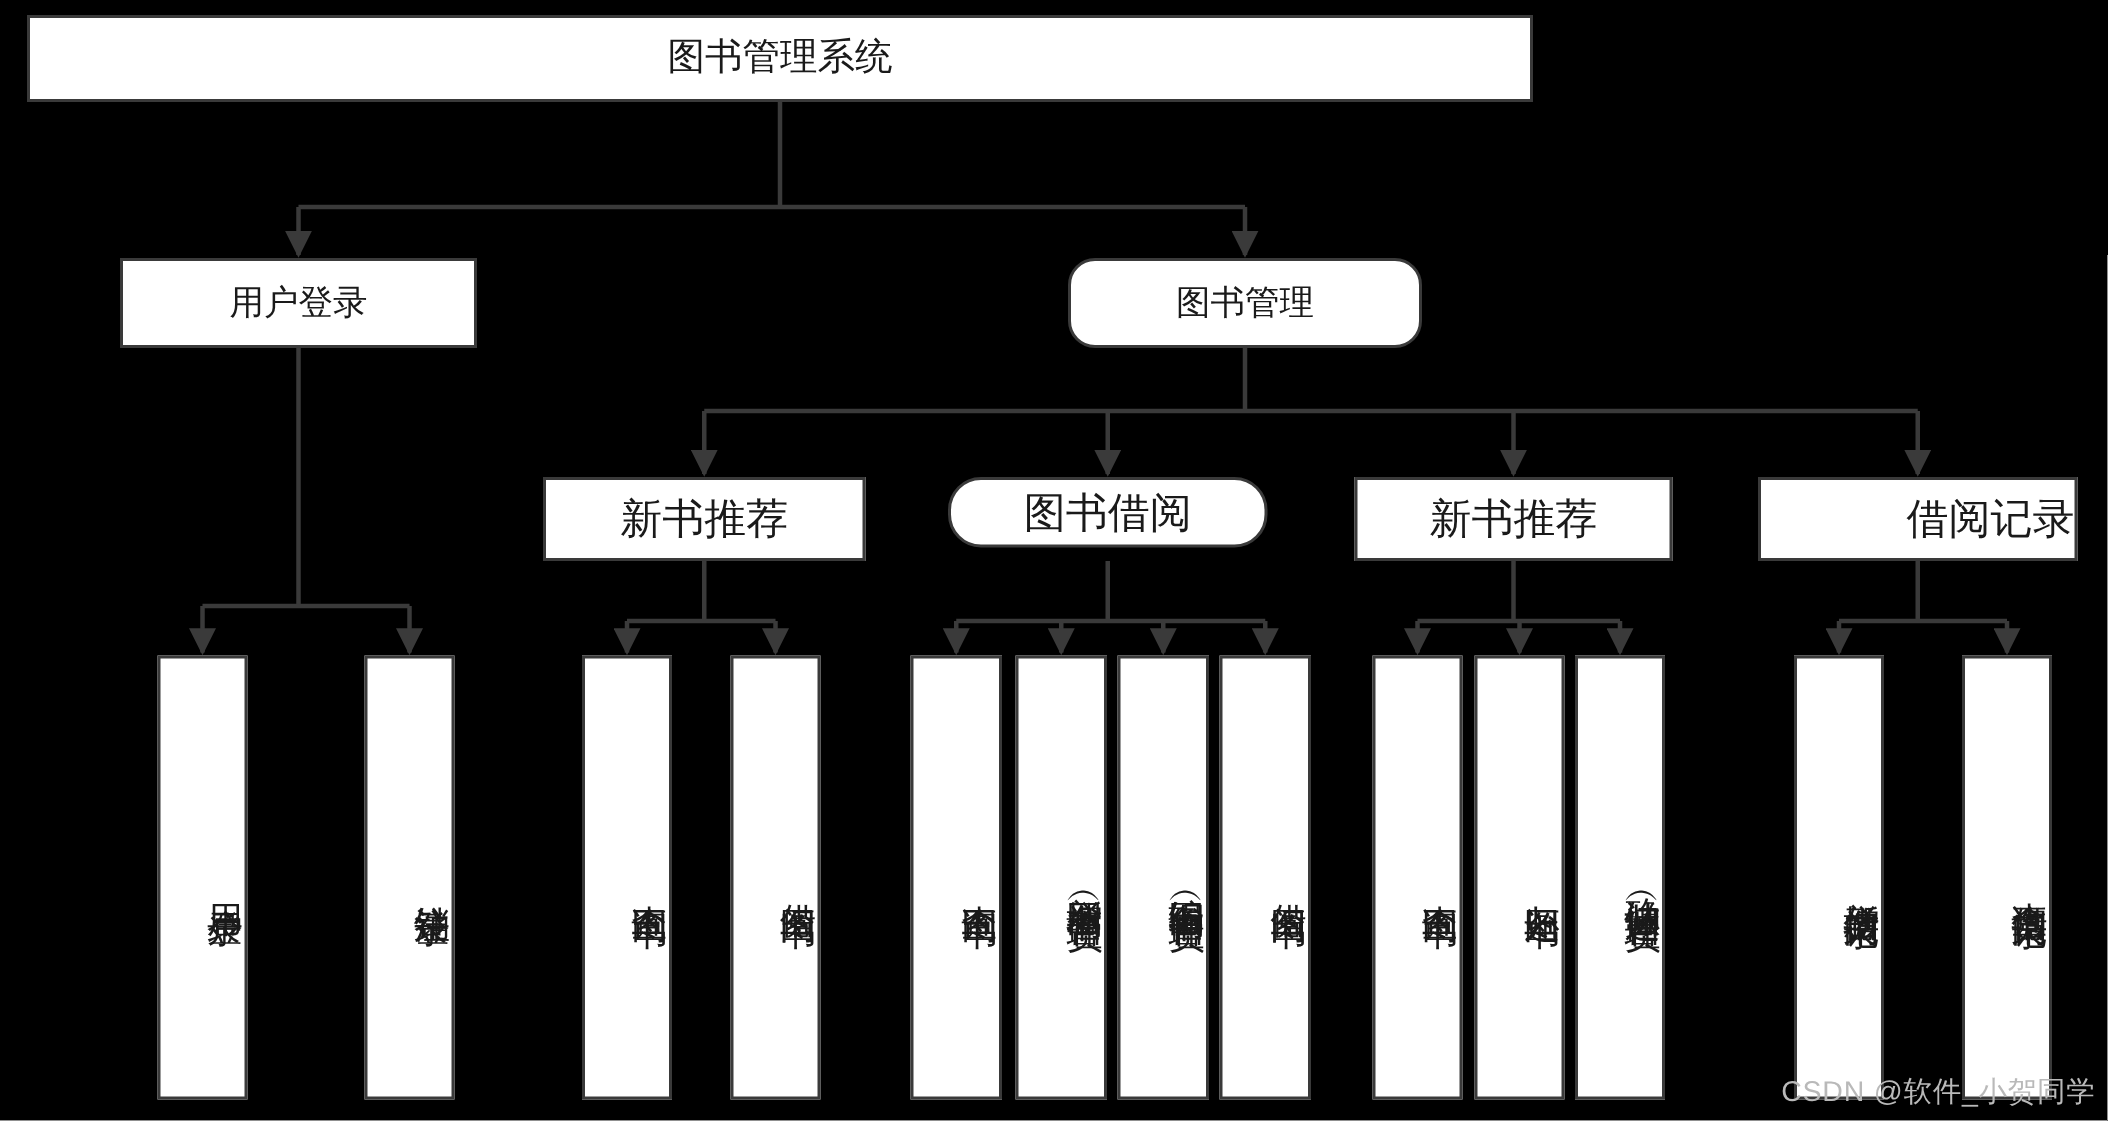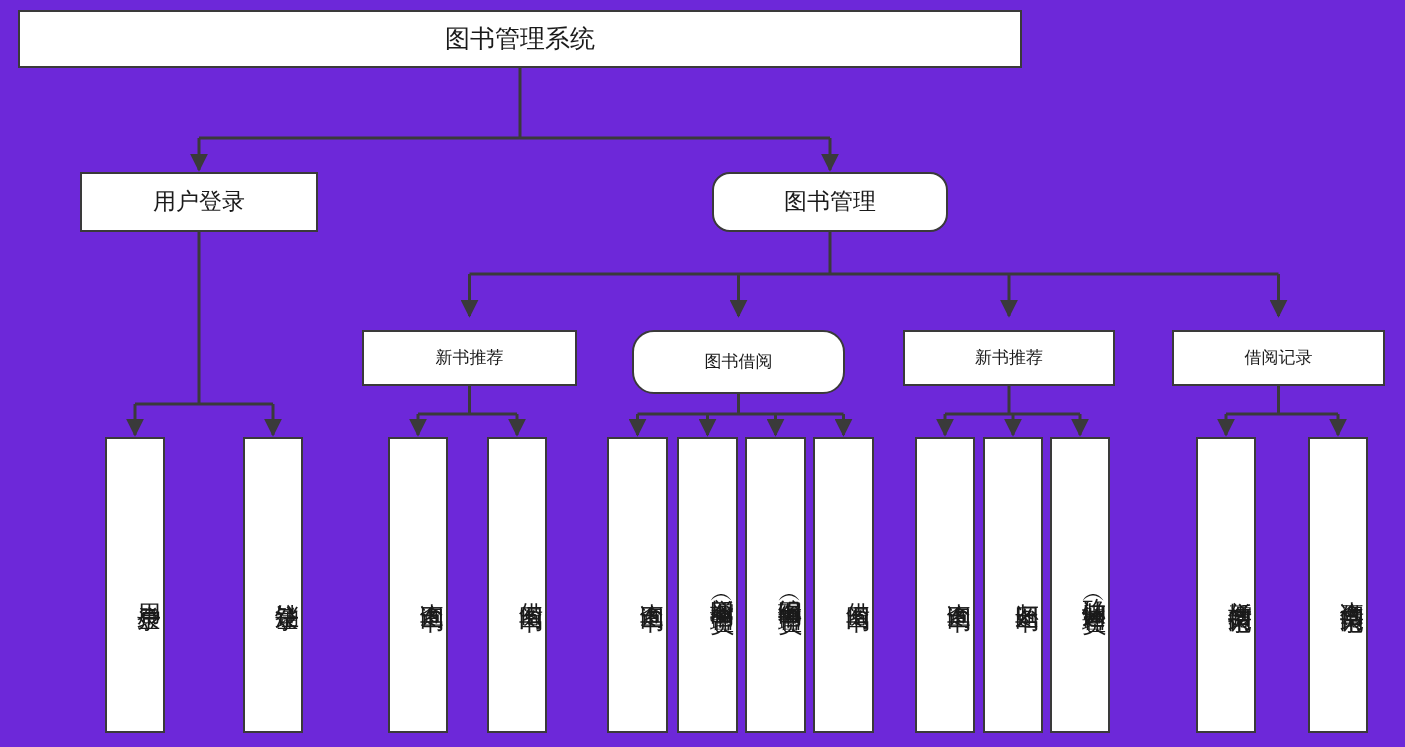--- a/index.html
+++ b/index.html
@@ -7,21 +7,21 @@
     padding: 0;
     background: #ffffff;
   }
   body {
     font-family: "Liberation Sans", "DejaVu Sans", sans-serif;
   }
   #canvas {
     position: relative;
     width: 1405px;
     height: 747px;
-    background: #6d28d9;
+    background: #000000;
     overflow: hidden;
   }
   #wires {
     position: absolute;
     left: 0;
     top: 0;
     width: 1405px;
     height: 747px;
   }
   .node {
@@ -36,22 +36,21 @@
     text-align: center;
     line-height: 1.18;
   }
   .node.root {
     font-size: 25px;
   }
   .node.level2 {
     font-size: 23px;
   }
   .node.level3 {
-    font-size: 17px;
-    margin-top: 12px;
+    font-size: 28px;
   }
   .node.leaf {
     font-size: 24px;
     writing-mode: vertical-rl;
     text-orientation: upright;
     align-items: flex-start;
     justify-content: center;
     padding-top: 6px;
     letter-spacing: 2px;
   }
@@ -125,27 +124,27 @@
       </div>
       <div class="node level2" style="left: 80px; top: 172px; width: 238px; height: 60px;">
         <span class="vtext">用户登录</span>
       </div>
       <div class="node level2" style="left: 712px; top: 172px; width: 236px; height: 60px; border-radius: 18px;">
         <span class="vtext">图书管理</span>
       </div>
       <div class="node level3" style="left: 362px; top: 318px; width: 215px; height: 56px;">
         <span class="vtext">新书推荐</span>
       </div>
-      <div class="node level3" style="left: 632px; top: 318px; width: 213px; height: 64px; border-radius: 22px;">
+      <div class="node level3" style="left: 632px; top: 318px; width: 213px; height: 47px; border-radius: 22px;">
         <span class="vtext">图书借阅</span>
       </div>
       <div class="node level3" style="left: 903px; top: 318px; width: 212px; height: 56px;">
         <span class="vtext">新书推荐</span>
       </div>
-      <div class="node level3" style="left: 1172px; top: 318px; width: 213px; height: 56px;">
+      <div class="node level3" style="left: 1172px; top: 318px; width: 213px; height: 56px; justify-content: flex-end;">
         <span class="vtext">借阅记录</span>
       </div>
       <div class="node leaf" style="left: 105px; top: 437px; width: 60px; height: 296px;">
         <span class="vtext">用户登录</span>
       </div>
       <div class="node leaf" style="left: 243px; top: 437px; width: 60px; height: 296px;">
         <span class="vtext">注销登录</span>
       </div>
       <div class="node leaf" style="left: 388px; top: 437px; width: 60px; height: 296px;">
         <span class="vtext">查询图书</span>
@@ -175,13 +174,14 @@
         <span class="vtext">确认归还（管理员）</span>
       </div>
       <div class="node leaf" style="left: 1196px; top: 437px; width: 60px; height: 296px;">
         <span class="vtext">新增借阅记录</span>
       </div>
       <div class="node leaf" style="left: 1308px; top: 437px; width: 60px; height: 296px;">
         <span class="vtext">查询借阅记录</span>
       </div>
     </div>
 
+  <div id="watermark">CSDN @软件_小贺同学</div>
 </div>
 
 </body></html>

